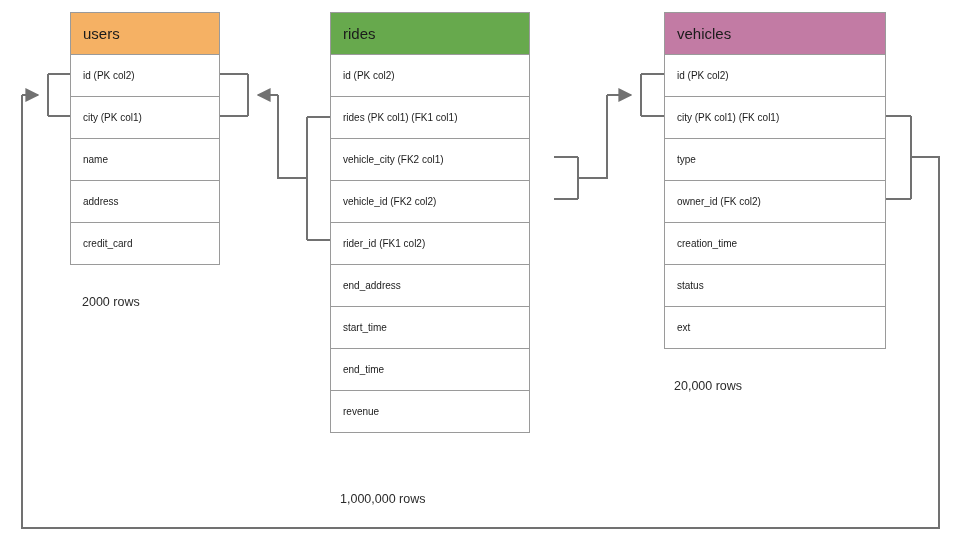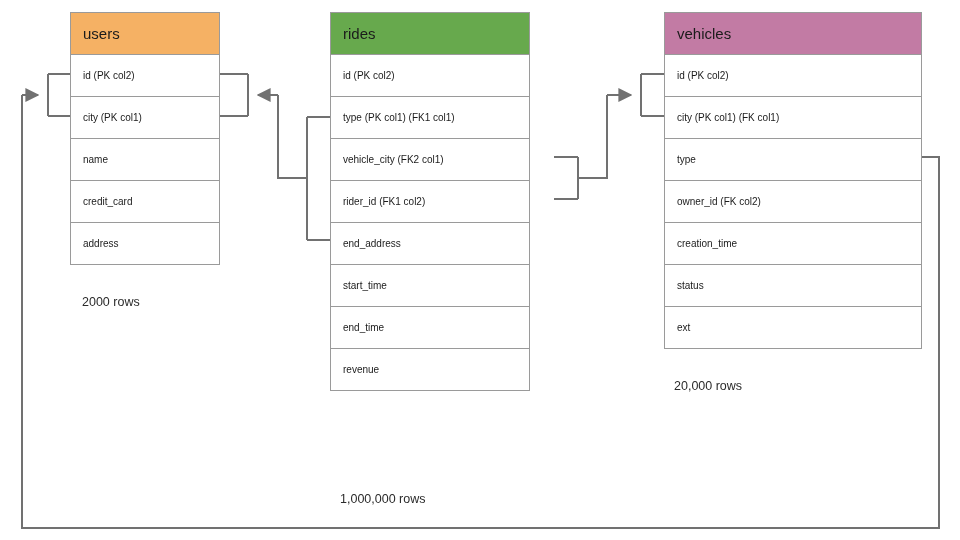--- a/index.html
+++ b/index.html
@@ -105,39 +105,40 @@
       <path d="M 48 74 L 70 74" fill="none" stroke="#717171" stroke-width="2"></path>
       <path d="M 48 116 L 70 116" fill="none" stroke="#717171" stroke-width="2"></path>
     </g>
   </svg>
 
   <div class="entity" style="left:70px; top:12px; width:150px;">
     <div class="entity-header" style="background:#f5b164;">users</div>
     <div class="entity-field">id (PK col2)</div>
     <div class="entity-field">city (PK col1)</div>
     <div class="entity-field">name</div>
+    <div class="entity-field">address</div>
     <div class="entity-field">credit_card</div>
-    <div class="entity-field">address</div>
   </div>
   <div class="rowcount" style="left:82px; top:271px;">2000 rows</div>
 
   <div class="entity" style="left:330px; top:12px; width:200px;">
     <div class="entity-header" style="background:#67a94d;">rides</div>
     <div class="entity-field">id (PK col2)</div>
-    <div class="entity-field">type (PK col1) (FK1 col1)</div>
+    <div class="entity-field">rides (PK col1) (FK1 col1)</div>
     <div class="entity-field">vehicle_city (FK2 col1)</div>
+    <div class="entity-field">vehicle_id (FK2 col2)</div>
     <div class="entity-field">rider_id (FK1 col2)</div>
     <div class="entity-field">end_address</div>
     <div class="entity-field">start_time</div>
     <div class="entity-field">end_time</div>
     <div class="entity-field">revenue</div>
   </div>
   <div class="rowcount" style="left:340px; top:468px;">1,000,000 rows</div>
 
-  <div class="entity" style="left:664px; top:12px; width:258px;">
+  <div class="entity" style="left:664px; top:12px; width:222px;">
     <div class="entity-header" style="background:#c27ba4;">vehicles</div>
     <div class="entity-field">id (PK col2)</div>
     <div class="entity-field">city (PK col1) (FK col1)</div>
     <div class="entity-field">type</div>
     <div class="entity-field">owner_id (FK col2)</div>
     <div class="entity-field">creation_time</div>
     <div class="entity-field">status</div>
     <div class="entity-field">ext</div>
   </div>
   <div class="rowcount" style="left:674px; top:355px;">20,000 rows</div>

